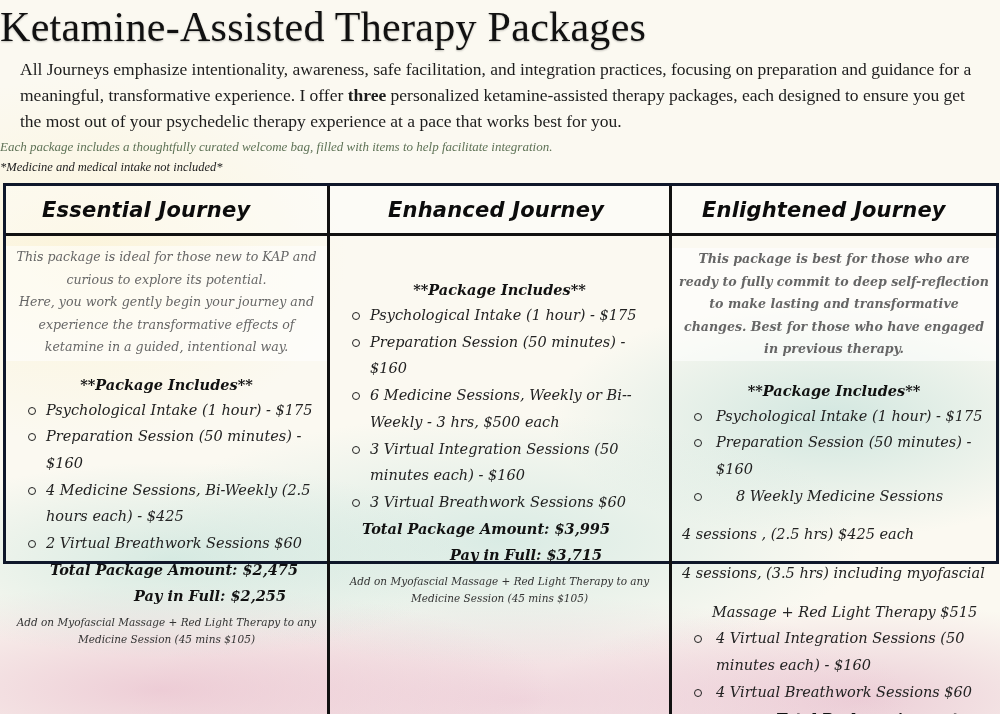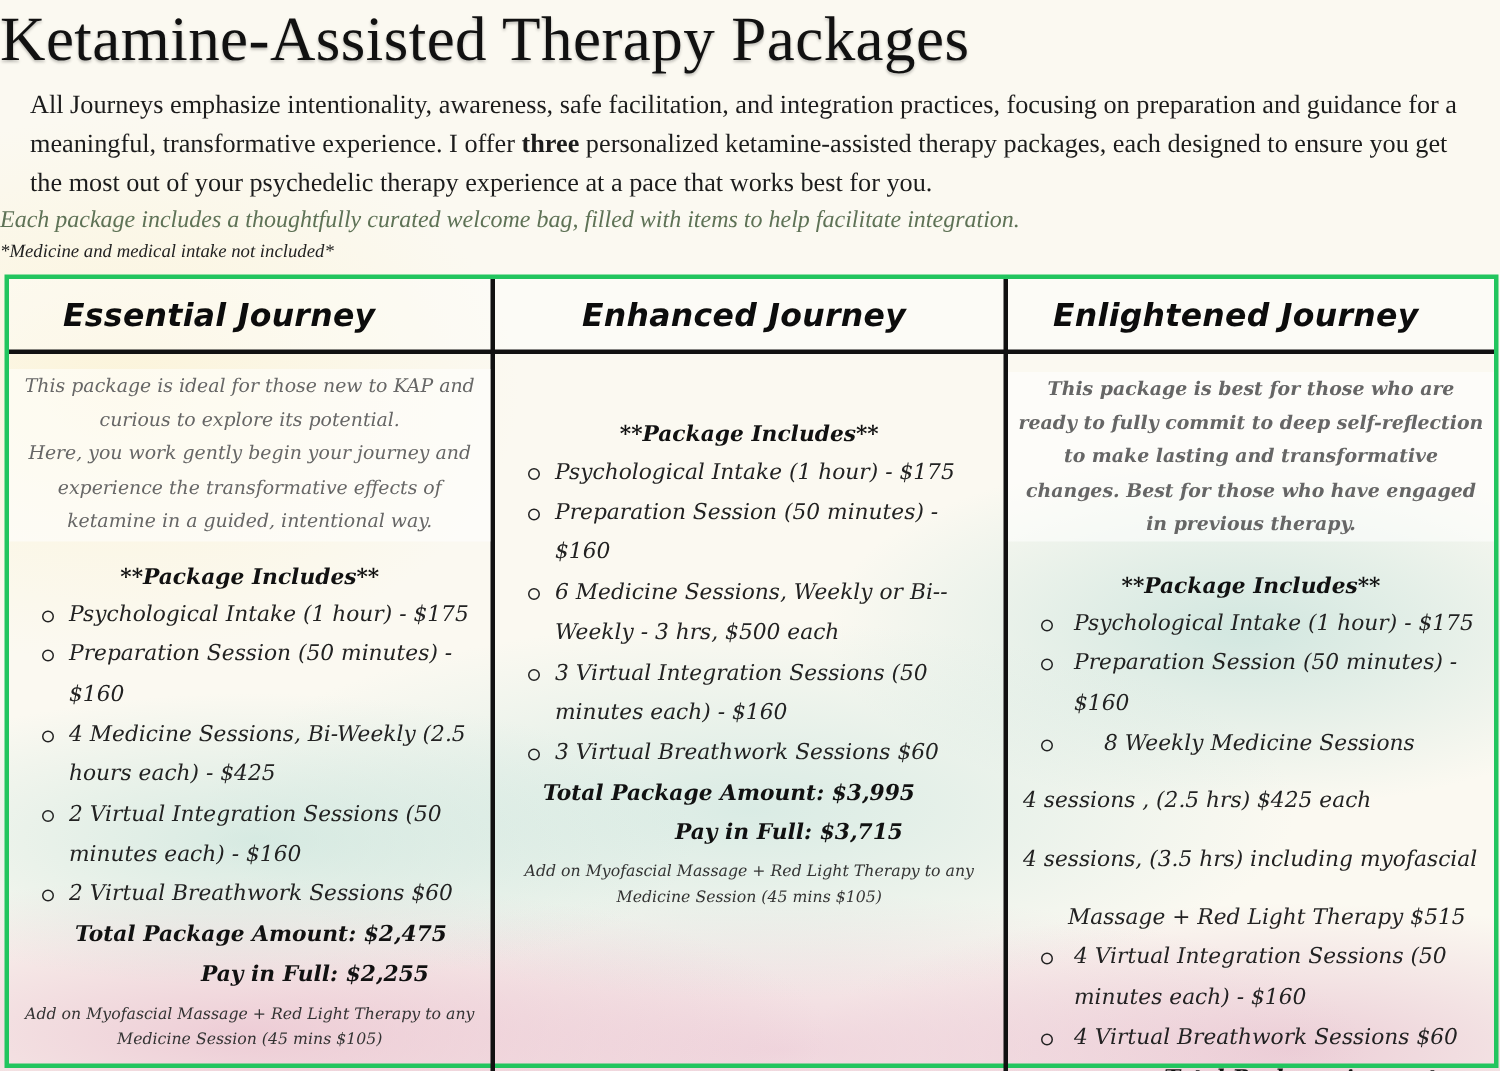--- a/index.html
+++ b/index.html
@@ -26,29 +26,29 @@
     text-shadow: 0 1px 2px rgba(0,0,0,0.25);
   }
   .intro {
     font-family: "Liberation Serif", serif;
     font-size: 17.5px; line-height: 26px; color: #1c1c1c;
     width: 960px; margin: 6px auto 0;
   }
   .intro b { font-weight: bold; }
   .welcome {
     font-family: "Liberation Serif", serif; font-style: italic;
-    font-size: 16px; color: #5e7256; margin-top: 2px; line-height: 22px;
+    font-size: 13px; color: #5e7256; margin-top: 2px; line-height: 22px;
   }
   .note {
     font-family: "Liberation Serif", serif; font-style: italic;
     font-size: 12.5px; color: #222; line-height: 18px;
   }
   .grid {
-    position: absolute; left: 3px; top: 183px; width: 996px; height: 529px;
-    border: 3px solid #22c55e;
+    position: absolute; left: 3px; top: 183px; width: 996px; height: 381px;
+    border: 3px solid #0f172a;
     display: grid;
     grid-template-columns: 324px 342px 1fr;
     grid-template-rows: 50px 1fr;
   }
   .cell { border-right: 3px solid #111; position: relative; }
   .cell.last { border-right: none; }
   .head-cell { border-bottom: 3px solid #111; display: flex; align-items: center; background: rgba(255,255,255,0.35); }
   .journey-title {
     font-family: "DejaVu Sans", sans-serif; font-style: italic; font-weight: bold;
     font-size: 21px; color: #0c0c0c; letter-spacing: 0.2px;
@@ -106,21 +106,20 @@
   </div>
 
   <div class="cell body-cell">
     <p class="desc" style="white-space:pre-line; padding-top:0;">This package is ideal for those new to KAP and curious to explore its potential.
 Here, you work gently begin your journey and experience the transformative effects of ketamine in a guided, intentional way.</p>
     <p class="includes-head" style="margin-top:12px;">**Package Includes**</p>
     <ul class="items">
       <li>Psychological Intake (1 hour) - $175</li>
       <li>Preparation Session (50 minutes) - $160</li>
       <li>4  Medicine Sessions, Bi-Weekly (2.5 hours each) - $425</li>
-      <li>2 Virtual Integration Sessions (50 minutes each) - $160</li>
       <li>2 Virtual Breathwork Sessions $60</li>
     </ul>
     <p class="total" style="padding-left:44px;">Total Package Amount: $2,475</p>
     <p class="total" style="padding-left:128px;">Pay in Full: $2,255</p>
     <p class="addon">Add on Myofascial Massage + Red Light Therapy to any Medicine Session (45 mins $105)</p>
   </div>
 
   <div class="cell body-cell" style="padding-top:20px;">
     <p class="includes-head" style="margin-top:22px;">**Package Includes**</p>
     <ul class="items">

